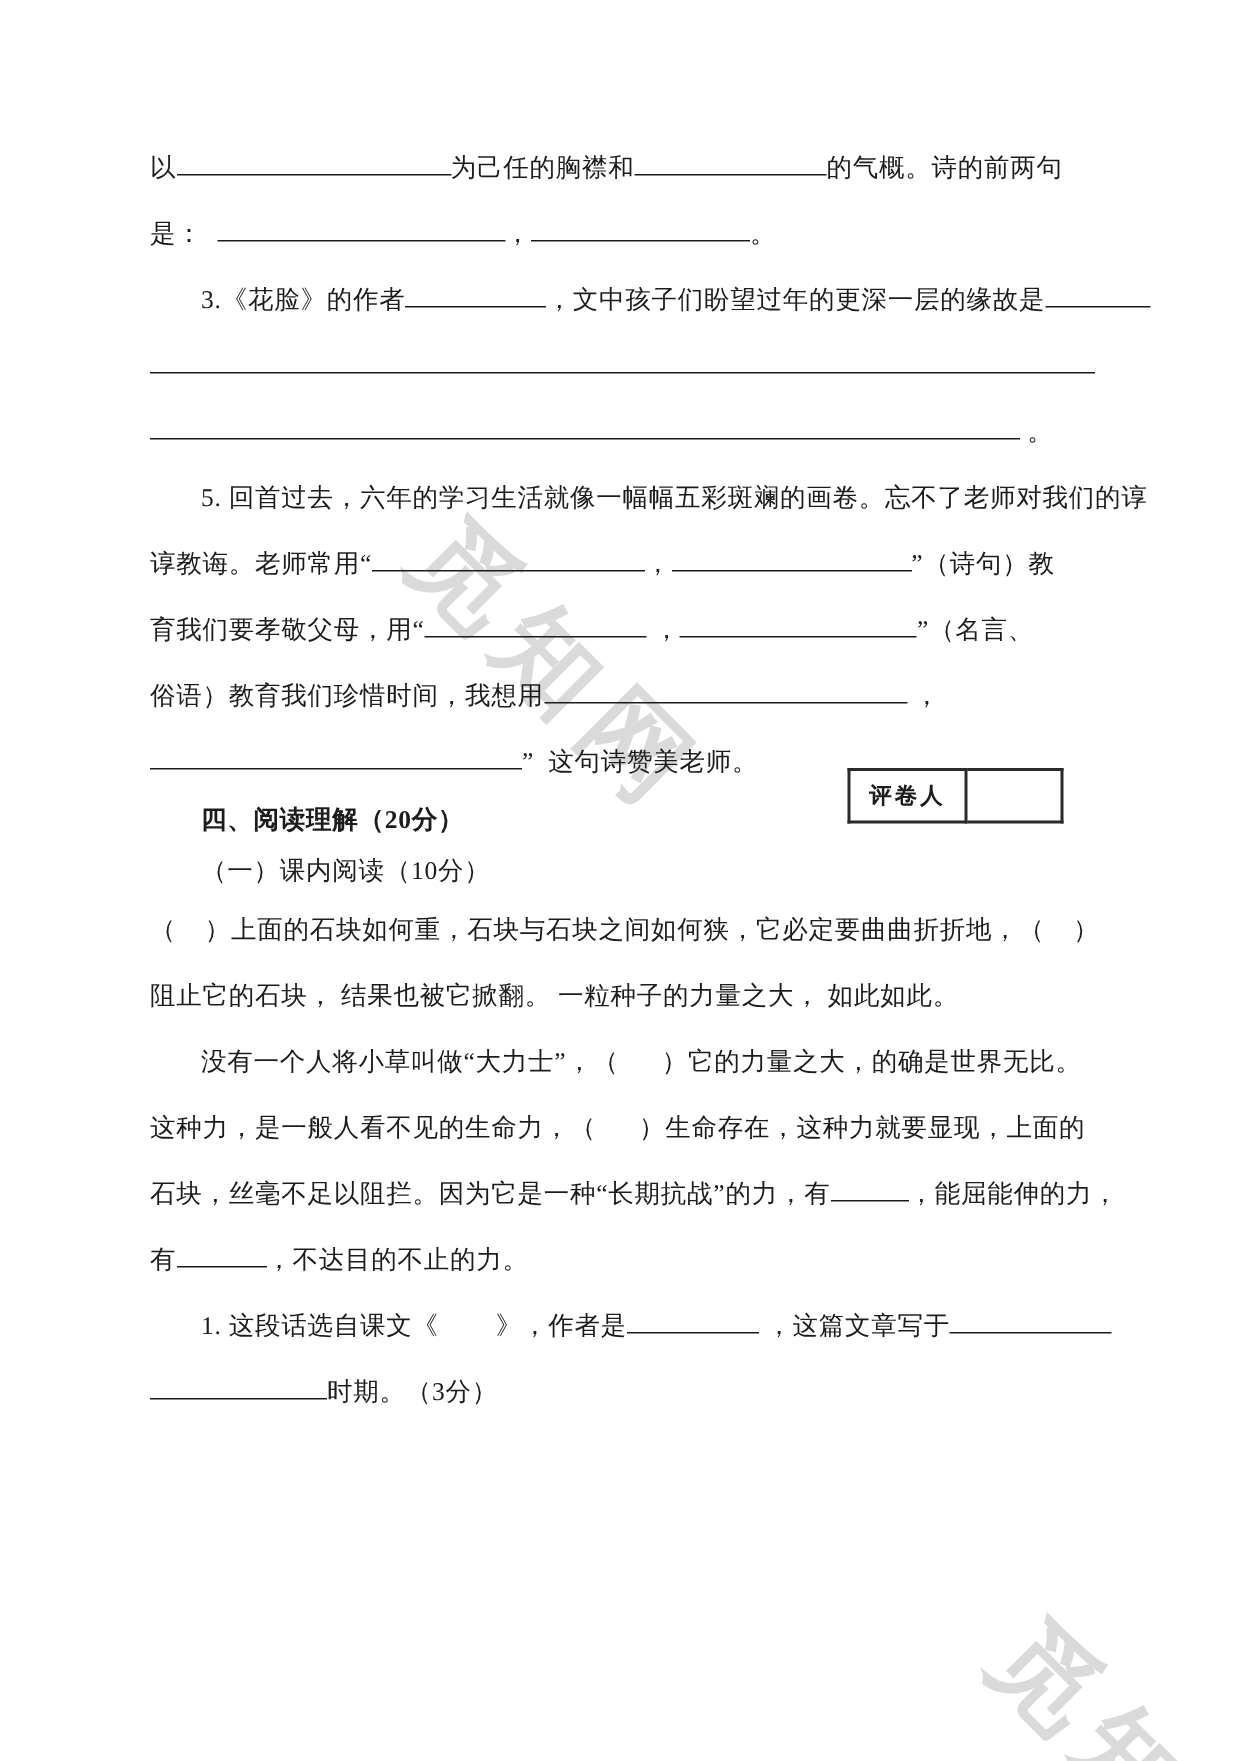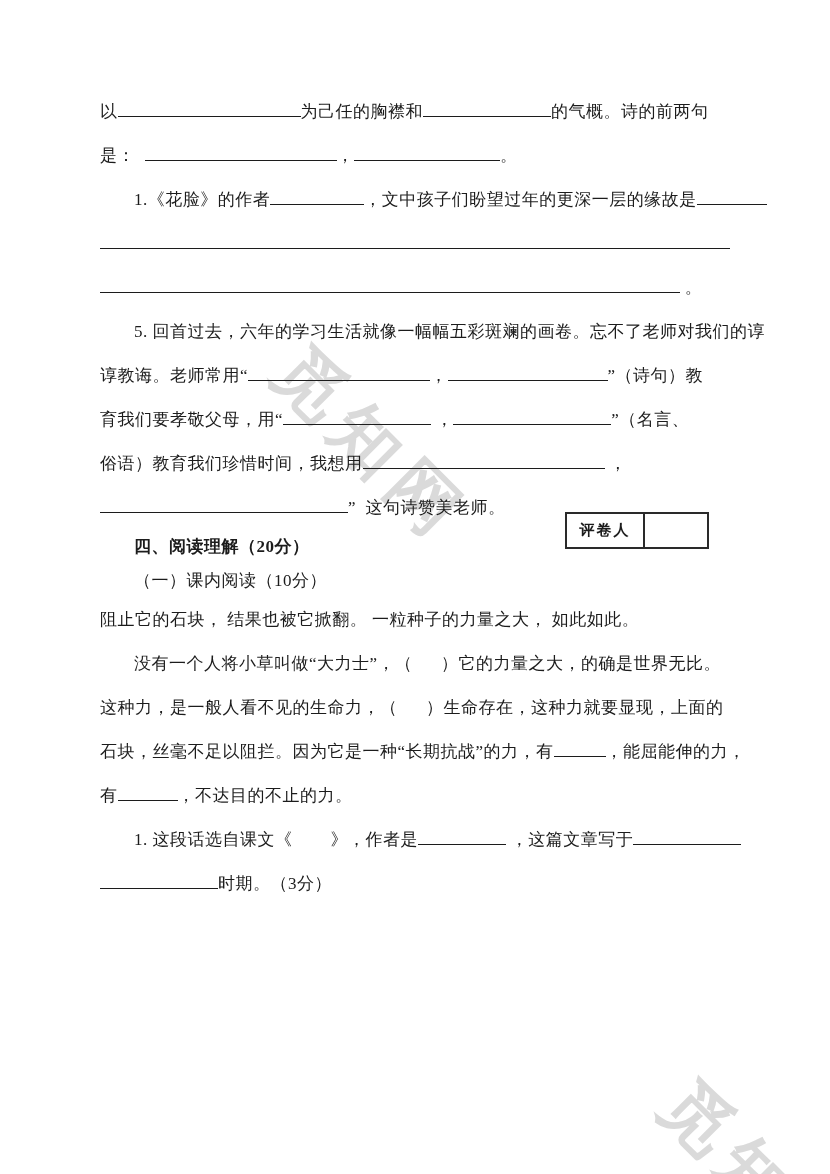--- a/index.html
+++ b/index.html
@@ -72,30 +72,31 @@
 
 <div class="page">
 
   <div class="watermark wm-center">觅知网</div>
 
   <div class="watermark wm-corner">觅知网</div>
 
   <div class="content">
       <div class="line"><span class="txt">以</span><span class="blank" style="width: 183px;"></span><span class="txt">为己任的胸襟和</span><span class="blank" style="width: 128px;"></span><span class="txt">的气概。诗的前两句</span></div>
       <div class="line"><span class="txt">是：  </span><span class="blank" style="width: 192px;"></span><span class="txt">，</span><span class="blank" style="width: 146px;"></span><span class="txt">。</span></div>
-      <div class="line ind"><span class="txt">1.《花脸》的作者</span><span class="blank" style="width: 94px;"></span><span class="txt">，文中孩子们盼望过年的更深一层的缘故是</span><span class="blank" style="width: 70px;"></span></div>
+      <div class="line ind"><span class="txt">3.《花脸》的作者</span><span class="blank" style="width: 94px;"></span><span class="txt">，文中孩子们盼望过年的更深一层的缘故是</span><span class="blank" style="width: 70px;"></span></div>
       <div class="line"><span class="blank" style="width: 630px;"></span></div>
       <div class="line"><span class="blank" style="width: 580px;"></span><span class="txt"> 。</span></div>
       <div class="line ind"><span class="txt">5. 回首过去，六年的学习生活就像一幅幅五彩斑斓的画卷。忘不了老师对我们的谆</span></div>
       <div class="line"><span class="txt">谆教诲。老师常用“</span><span class="blank" style="width: 182px;"></span><span class="txt">，</span><span class="blank" style="width: 160px;"></span><span class="txt">”（诗句）教</span></div>
       <div class="line"><span class="txt">育我们要孝敬父母，用“</span><span class="blank" style="width: 148px;"></span><span class="txt"> ，</span><span class="blank" style="width: 158px;"></span><span class="txt">”（名言、</span></div>
       <div class="line"><span class="txt">俗语）教育我们珍惜时间，我想用</span><span class="blank" style="width: 242px;"></span><span class="txt"> ，</span></div>
       <div class="line"><span class="blank" style="width: 248px;"></span><span class="txt">”  这句诗赞美老师。</span></div>
       <div class="line ind heading tight"><span class="txt">四、阅读理解（20分）</span></div>
       <div class="line ind tight"><span class="txt">（一）课内阅读（10分）</span></div>
+      <div class="line"><span class="txt">（    ）上面的石块如何重，石块与石块之间如何狭，它必定要曲曲折折地，（    ）</span></div>
       <div class="line"><span class="txt">阻止它的石块， 结果也被它掀翻。 一粒种子的力量之大， 如此如此。</span></div>
       <div class="line ind"><span class="txt">没有一个人将小草叫做“大力士”，（      ）它的力量之大，的确是世界无比。</span></div>
       <div class="line"><span class="txt">这种力，是一般人看不见的生命力，（      ）生命存在，这种力就要显现，上面的</span></div>
       <div class="line"><span class="txt">石块，丝毫不足以阻拦。因为它是一种“长期抗战”的力，有</span><span class="blank" style="width: 52px;"></span><span class="txt">，能屈能伸的力，</span></div>
       <div class="line"><span class="txt">有</span><span class="blank" style="width: 60px;"></span><span class="txt">，不达目的不止的力。</span></div>
       <div class="line ind"><span class="txt">1. 这段话选自课文《        》，作者是</span><span class="blank" style="width: 88px;"></span><span class="txt"> ，这篇文章写于</span><span class="blank" style="width: 108px;"></span></div>
       <div class="line"><span class="blank" style="width: 118px;"></span><span class="txt">时期。（3分）</span></div>
     </div>
 
   <table class="grade-box">

